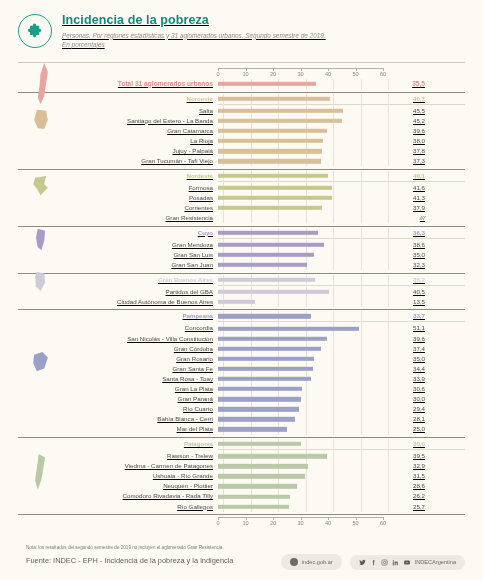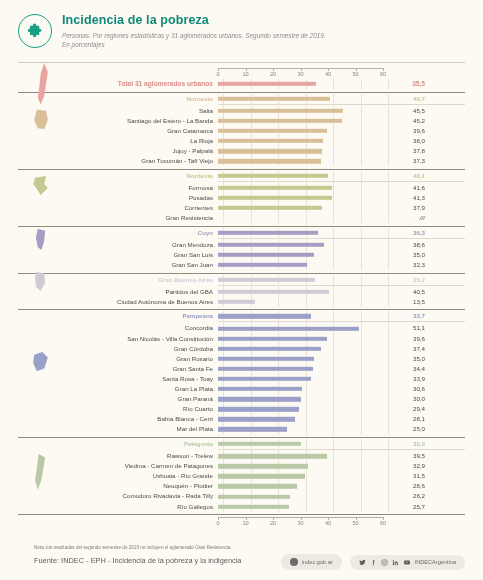--- a/index.html
+++ b/index.html
@@ -7,20 +7,21 @@
     width: 483px; height: 580px;
     background: #ffffff;
     font-family: "Liberation Sans", sans-serif;
     overflow: hidden;
   }
   .page {
     position: relative;
     width: 483px; height: 580px;
     background: #fcfaf2;
     overflow: hidden;
+    text-decoration: underline;
   }
 
   
   .header {
     position: relative;
     height: 62px;
     padding: 12px 0 0 18px;
     display: flex;
     align-items: flex-start;
     z-index: 3;
@@ -137,21 +138,21 @@
     transform: translateX(-50%);
   }
   .axis-end { width: 42px; flex: 0 0 42px; }
 
   .sep { height: 1px; background: #8e8a7e; margin: 2.5px 0 1px 0; }
   .sep-thin { height: 1px; background: #ded9cc; margin: 0 0 1px 200px; }
 
   .group { position: relative; }
 
   
-  .footer { position: absolute; left: 16px; right: 0; bottom: 0; padding: 0 18px 10px 18px; }
+  .footer { position: absolute; left: 8px; right: 0; bottom: 0; padding: 0 18px 10px 18px; }
   .note { font-size: 4.6px; color: #7e7a70; margin-top: 4px; }
   .fuente { font-size: 7.4px; color: #5c5c5c; margin-top: 6px; }
   .footbar { display: flex; align-items: center; justify-content: flex-end; gap: 8px; margin-top: -11px; }
   .pill {
     display: flex; align-items: center; gap: 4px;
     background: #edeae1; border-radius: 11px;
     padding: 4px 9px; font-size: 5.6px; color: #6b6b6b;
   }
   .globe {
     width: 8px; height: 8px; border-radius: 50%;

